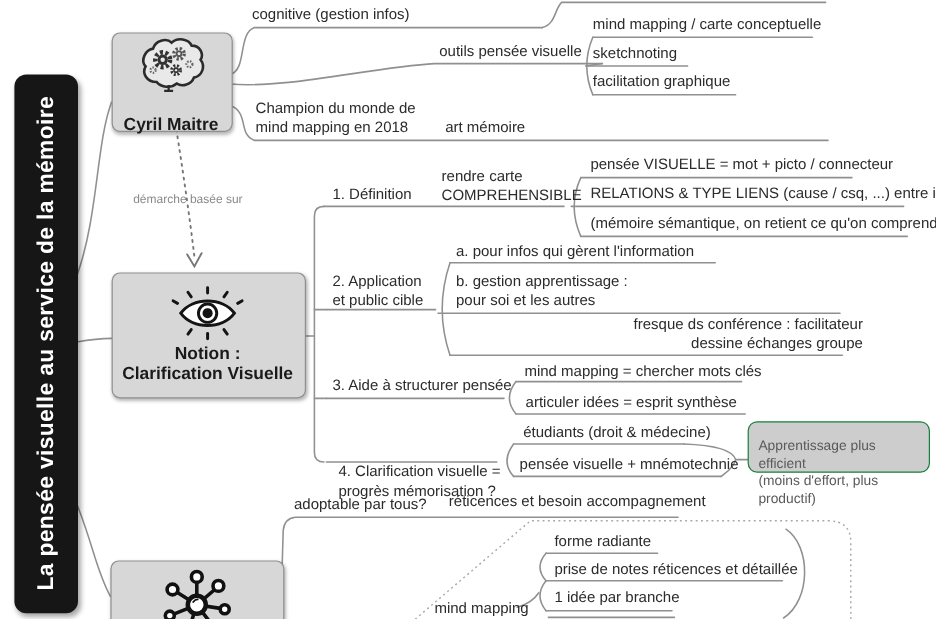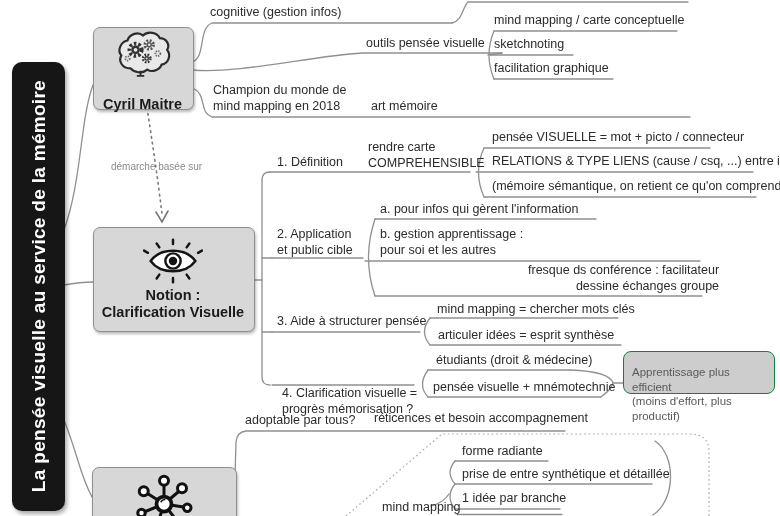--- a/index.html
+++ b/index.html
@@ -186,18 +186,18 @@
       <circle cx="-10" cy="30" r="6" fill="#fff"></circle>
         <circle cx="-30" cy="12" r="5" fill="#fff"></circle>
       <circle cx="-27" cy="-17" r="6" fill="#fff"></circle>
       <circle cx="0" cy="0" r="10" fill="#fff" stroke-width="5"></circle>
       <path d="M -4,-3 Q -2,-6 1,-6" stroke-width="2"></path>
     </g>
   </svg>
 
   <div class="lbl" style="left:245px;top:413px;">adoptable par tous?</div>
   <div class="lbl" style="left:374px;top:411px;">réticences et besoin accompagnement</div>
-  <div class="lbl" style="left:382px;top:500px;">mind mapping</div>
+  <div class="lbl" style="left:362px;top:500px;">mind mapping</div>
   <div class="lbl" style="left:462px;top:444px;">forme radiante</div>
-  <div class="lbl" style="left:462px;top:467px;">prise de entre synthétique et détaillée</div>
+  <div class="lbl" style="left:462px;top:467px;">prise de notes réticences et détaillée</div>
   <div class="lbl" style="left:462px;top:491px;">1 idée par branche</div>
 
 </div>
 
 </body></html>

